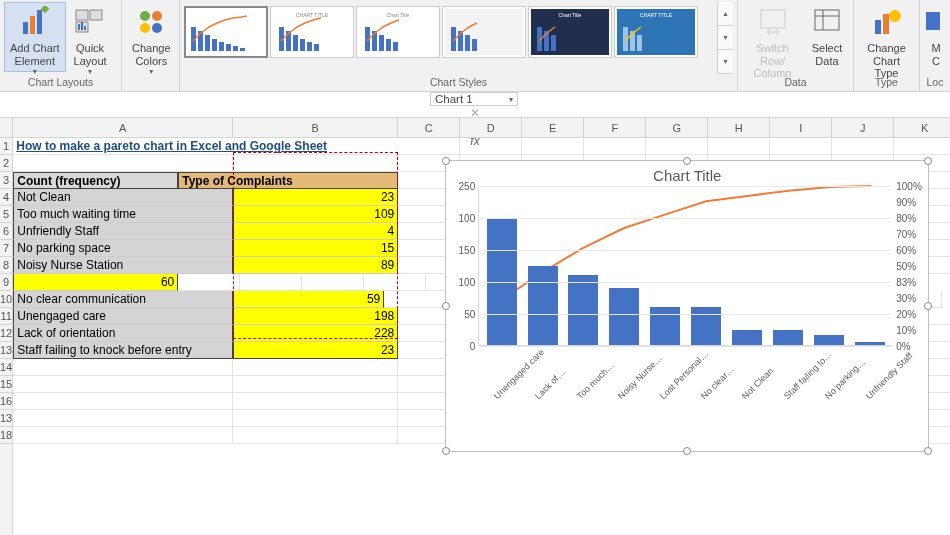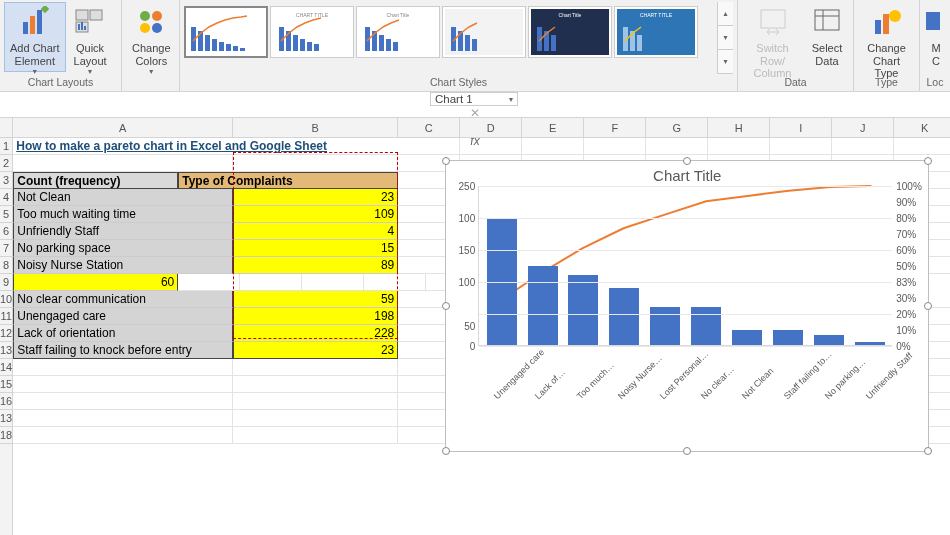--- a/index.html
+++ b/index.html
@@ -431,21 +431,21 @@
           <div class="cell " style="width: 62px;"></div>
           <div class="cell " style="width: 62px;"></div>
           <div class="cell " style="width: 62px;"></div>
           <div class="cell " style="width: 62px;"></div>
           <div class="cell " style="width: 62px;"></div>
           <div class="cell " style="width: 62px;"></div>
           <div class="cell " style="width: 62px;"></div>
         </div>
         <div class="cellrow">
           <div class="cell dA" style="width: 220px;">No clear communication</div>
-          <div class="cell dB" style="width: 165px;">59</div>
+          <div class="cell dB" style="width: 151px;">59</div>
           <div class="cell " style="width: 62px;"></div>
           <div class="cell " style="width: 62px;"></div>
           <div class="cell " style="width: 62px;"></div>
           <div class="cell " style="width: 62px;"></div>
           <div class="cell " style="width: 62px;"></div>
           <div class="cell " style="width: 62px;"></div>
           <div class="cell " style="width: 62px;"></div>
           <div class="cell " style="width: 62px;"></div>
           <div class="cell " style="width: 62px;"></div>
         </div>
@@ -580,21 +580,21 @@
             <div class="bar" style="height: 38.4px;"></div>
             <div class="bar" style="height: 37.76px;"></div>
             <div class="bar" style="height: 14.72px;"></div>
             <div class="bar" style="height: 14.72px;"></div>
             <div class="bar" style="height: 9.6px;"></div>
             <div class="bar" style="height: 2.56px;"></div>
           </div>
       <div class="grid-line" style="top: 160px;"></div>
           <div class="ylab-l" style="top: 160px;">0</div>
           <div class="grid-line" style="top: 128px;"></div>
-          <div class="ylab-l" style="top: 140px;">50</div>
+          <div class="ylab-l" style="top: 128px;">50</div>
           <div class="grid-line" style="top: 96px;"></div>
           <div class="ylab-l" style="top: 96px;">100</div>
           <div class="grid-line" style="top: 64px;"></div>
           <div class="ylab-l" style="top: 64px;">150</div>
           <div class="grid-line" style="top: 32px;"></div>
           <div class="ylab-l" style="top: 32px;">100</div>
           <div class="grid-line" style="top: 0px;"></div>
           <div class="ylab-l" style="top: 0px;">250</div>
           <div class="ylab-r" style="top: 160px;">0%</div>
           <div class="ylab-r" style="top: 144px;">10%</div>

